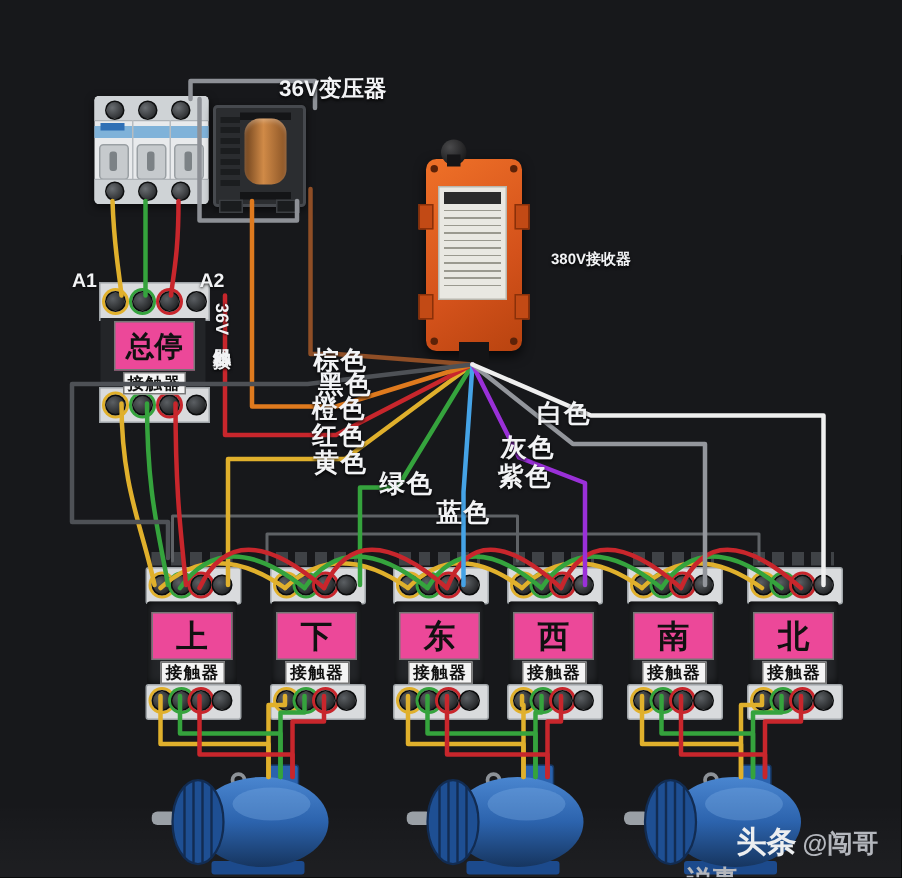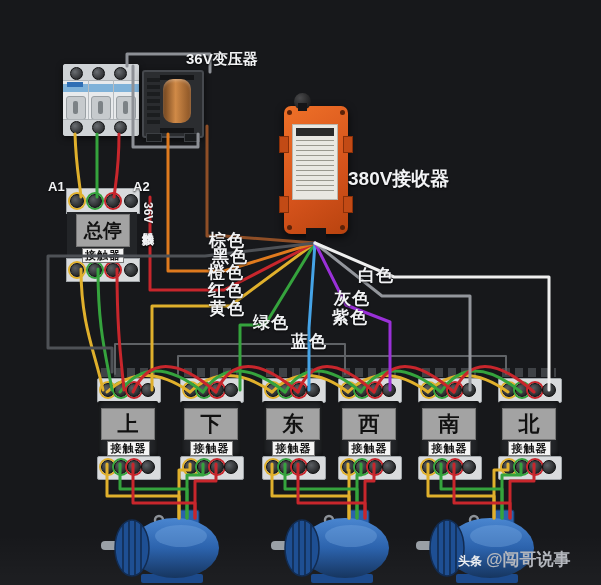--- a/index.html
+++ b/index.html
@@ -62,50 +62,50 @@
     border:1px solid #9fa4a8;border-radius:2px;}
   .ctor .body{position:absolute;left:1px;top:33px;width:60px;height:55px;background:#232528;
     border-radius:2px;box-shadow:inset 0 0 6px rgba(0,0,0,.8);}
   .ctor .bstrip{position:absolute;left:0;top:88px;width:100%;height:22px;background:#d9dbdd;
     border:1px solid #9fa4a8;border-radius:2px;}
   .screw{position:absolute;width:12px;height:12px;border-radius:50%;
     background:radial-gradient(circle at 35% 35%,#5b5f63,#121314);border:1px solid #0b0c0d;}
   .s-y{box-shadow:0 0 0 2px #e0b02c;}
   .s-g{box-shadow:0 0 0 2px #35a33d;}
   .s-r{box-shadow:0 0 0 2px #c8262c;}
-  .nameplate{position:absolute;left:4px;top:40px;width:52px;height:30px;background:#a3a3a3;
+  .nameplate{position:absolute;left:4px;top:40px;width:52px;height:30px;background:#ec4899;
     border:1px solid #777;display:flex;align-items:center;justify-content:center;
     font-size:21px;font-weight:700;color:#111;z-index:3;}
   .capplate{position:absolute;left:10px;top:73px;width:41px;height:13px;background:#f4f4f4;
     border:1px solid #777;display:flex;align-items:center;justify-content:center;
     font-size:11px;font-weight:700;color:#111;letter-spacing:1px;z-index:3;}
   
   .mctor{left:66px;top:188px;width:72px;height:92px;z-index:2;position:absolute;}
   .mctor .tstrip{position:absolute;left:0;top:0;width:100%;height:24px;background:#d9dbdd;border:1px solid #9fa4a8;}
   .mctor .body{position:absolute;left:1px;top:24px;width:70px;height:46px;background:#232528;}
   .mctor .bstrip{position:absolute;left:0;top:70px;width:100%;height:22px;background:#d9dbdd;border:1px solid #9fa4a8;}
   .mctor .nameplate{left:10px;top:26px;width:52px;height:31px;font-size:19px;}
   .mctor .capplate{left:16px;top:60px;width:40px;}
   
   .motor{position:absolute;width:130px;height:78px;z-index:2;}
   
   #wires{position:absolute;left:0;top:0;width:601px;height:585px;z-index:4;pointer-events:none;}
   #wires path{fill:none;stroke-linecap:round;stroke-linejoin:round;}
   .vert{writing-mode:vertical-rl;}
   .watermark{z-index:7;}
-  .watermark .site{font-size:12px;font-weight:700;color:#eceef0;}
+  .watermark .site{font-size:20px;font-weight:700;color:#eceef0;padding-left:33px;}
   .watermark .author{font-size:17px;font-weight:700;color:#b4b7bd;margin-left:4px;}
 </style>
 </head>
 <body>
 
 <div id="stage">
 
   <div class="lbl" style="left:186px;top:50px;font-size:15px;">36V变压器</div>
-  <div class="lbl" style="left:348px;top:166px;font-size:19px;width:92px;text-align:center;">380V接收器</div>
+  <div class="lbl" style="left:348px;top:166px;font-size:10px;width:92px;text-align:center;">380V接收器</div>
   <div class="lbl" style="left:48px;top:179px;font-size:13px;">A1</div>
   <div class="lbl" style="left:133px;top:179px;font-size:13px;">A2</div>
   <div class="lbl vert" style="left:139px;top:202px;font-size:12px;height:72px;">36V接触器</div>
 
   <div class="abs breaker">
     <div class="tstrip"></div>
     <div class="bscrew" style="left:7px;top:3px;"></div>
     <div class="bscrew" style="left:29px;top:3px;"></div>
     <div class="bscrew" style="left:51px;top:3px;"></div>
     <div class="band"></div>

